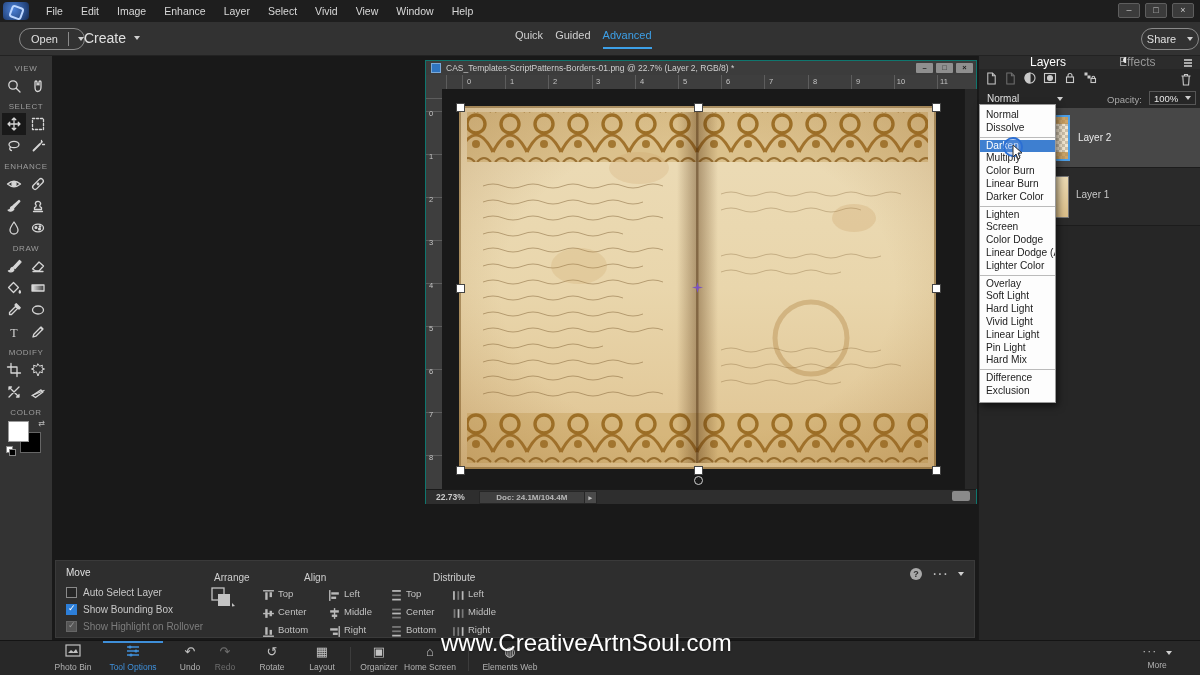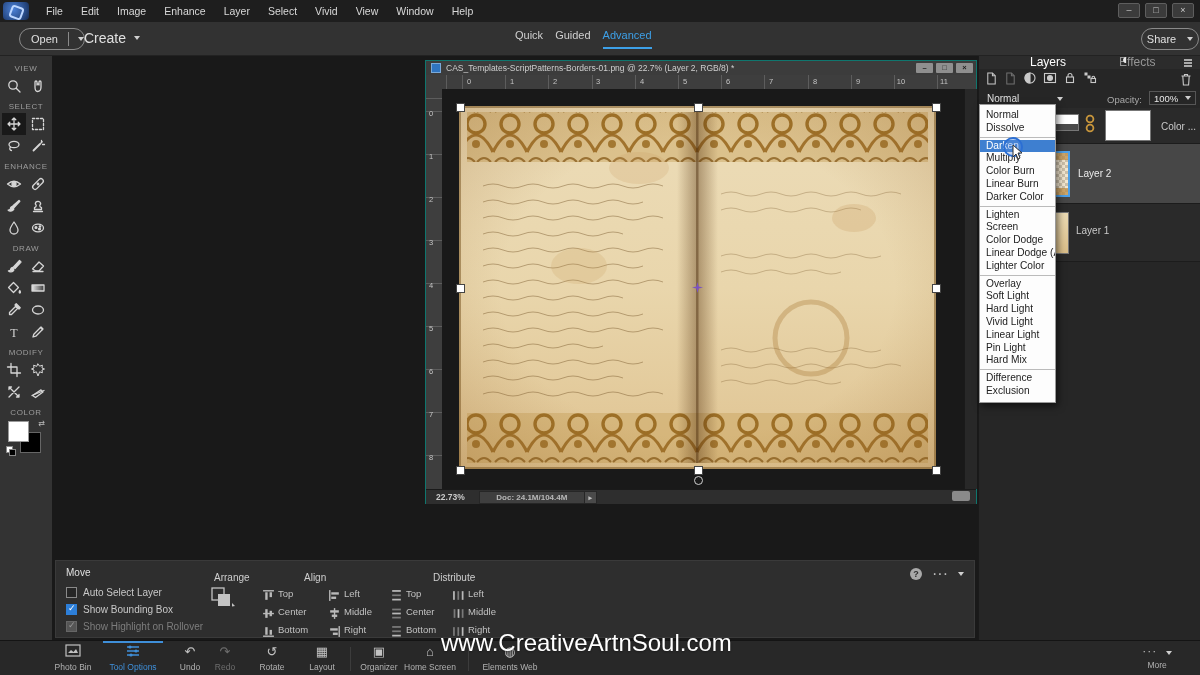--- a/index.html
+++ b/index.html
@@ -620,29 +620,20 @@
       <span>Normal</span>
       <span class="car"></span>
     </div>
     <span id="op-label">Opacity:</span>
     <div id="op-value">
       <span>100%</span>
       <span class="car"></span>
     </div>
   </div>
   <div id="layerslist" class="abs">
-    <div class="lrow" style="height:36px">
-      <div class="thumbS" style="left:74px;top:6px;width:26px;height:17px;background:linear-gradient(#ffffff 60%,#4a4a4a 60%);"></div>
-      <svg class="abs" style="left:106px;top:5px" width="10" height="22" viewBox="0 0 10 22">
-          <circle cx="5" cy="6" r="3.4" fill="none" stroke="#c8963c" stroke-width="1.8"></circle>
-          <circle cx="5" cy="15" r="3.4" fill="none" stroke="#c8963c" stroke-width="1.8"></circle>
-        </svg>
-      <div class="thumbS" style="left:126px;top:2px;width:46px;height:31px;background:#ffffff;"></div>
-      <span class="lname" style="left:182px;top:13px">Color ...</span>
-    </div>
     <div class="lrow sel" style="height:60px">
       <div class="thumbS checker" style="left:75px;top:7px;width:16px;height:46px;border:2px solid #4da0e8;">
         <div style="position:absolute;inset:0;background:linear-gradient(180deg,rgba(196,150,80,.85) 0 16%,rgba(226,200,150,.45) 16% 84%,rgba(196,150,80,.85) 84% 100%);"></div>
       </div>
       <span class="lname w" style="left:99px;top:24px">Layer 2</span>
     </div>
     <div class="lrow" style="height:58px">
       <div class="thumbS" style="left:75px;top:8px;width:15px;height:42px;background:linear-gradient(#ead9b2,#d9bd88);"></div>
       <span class="lname" style="left:97px;top:21px">Layer 1</span>
     </div>

